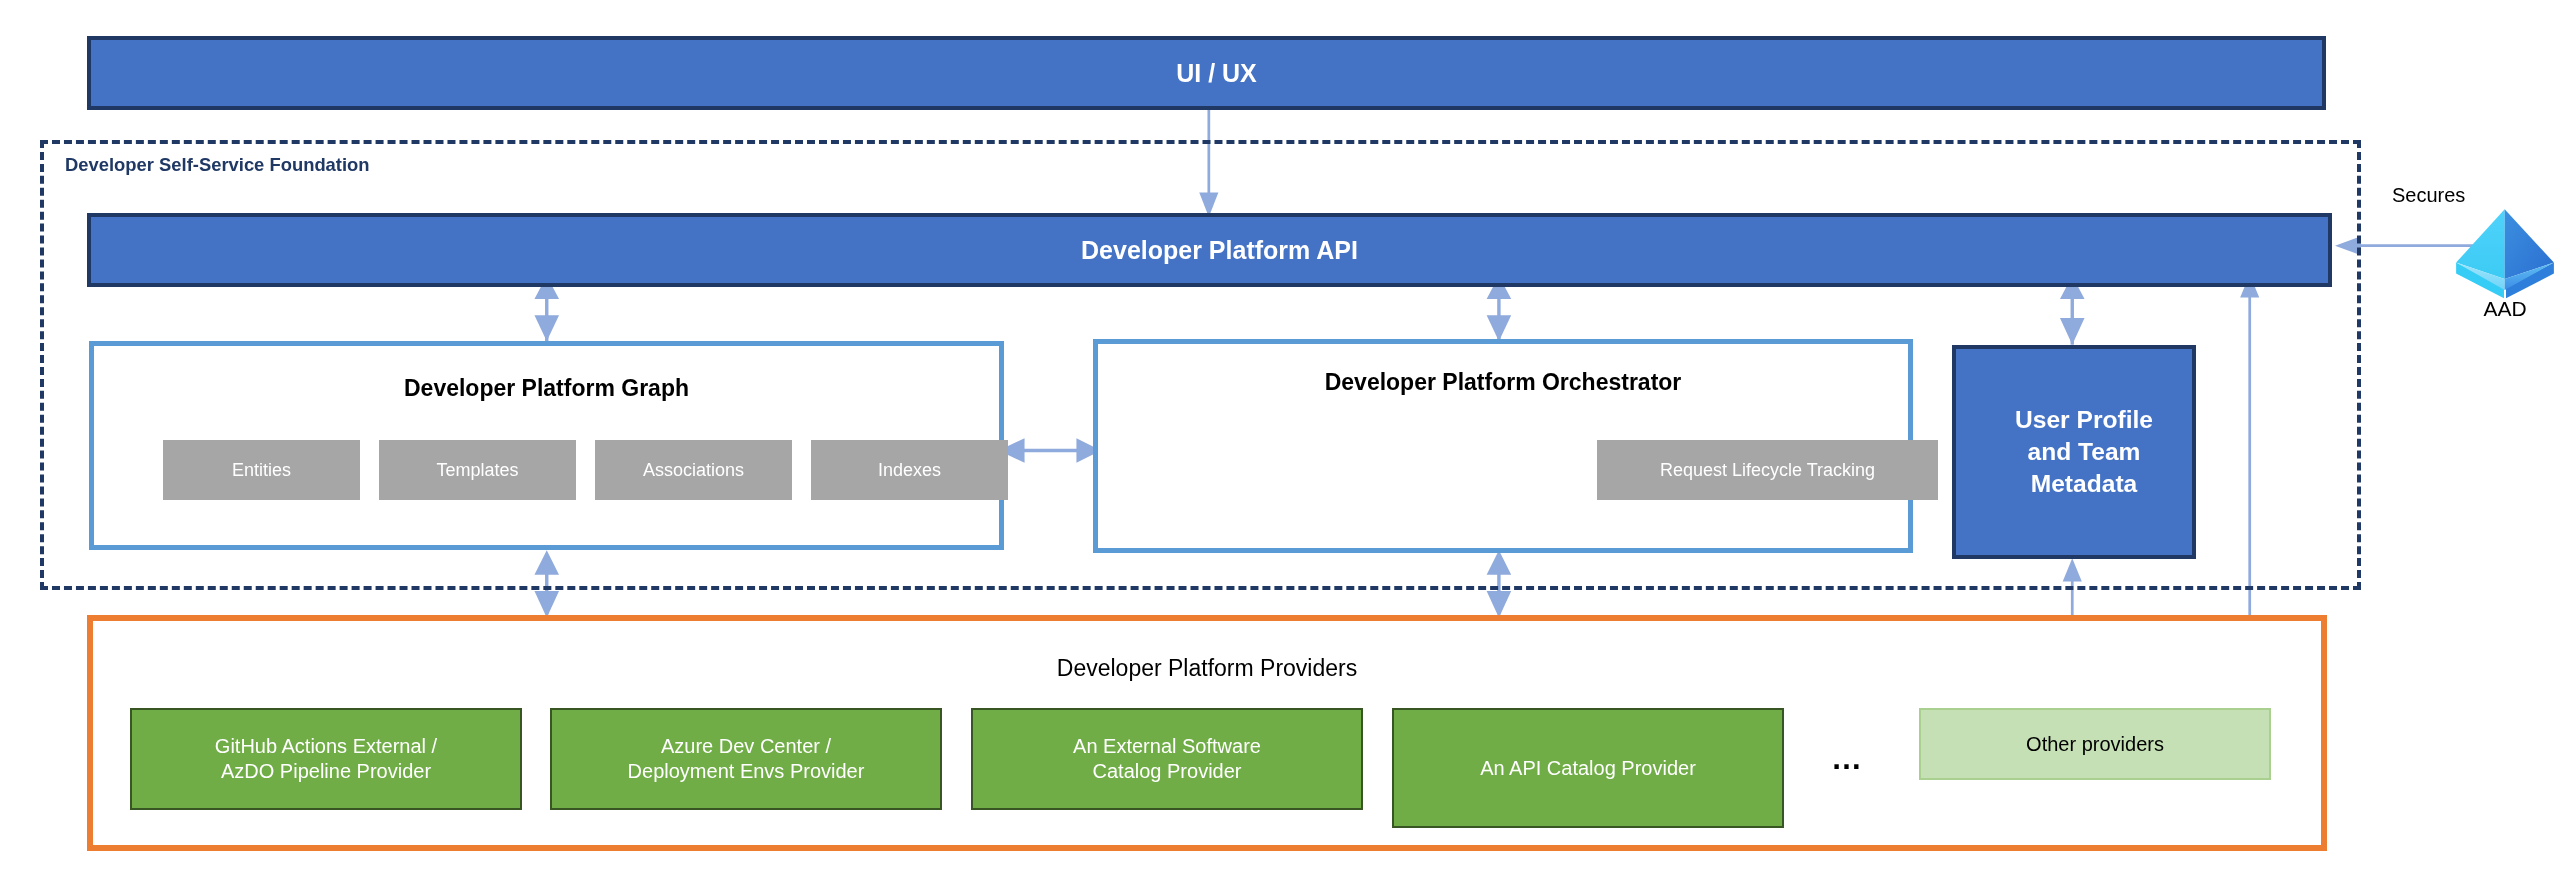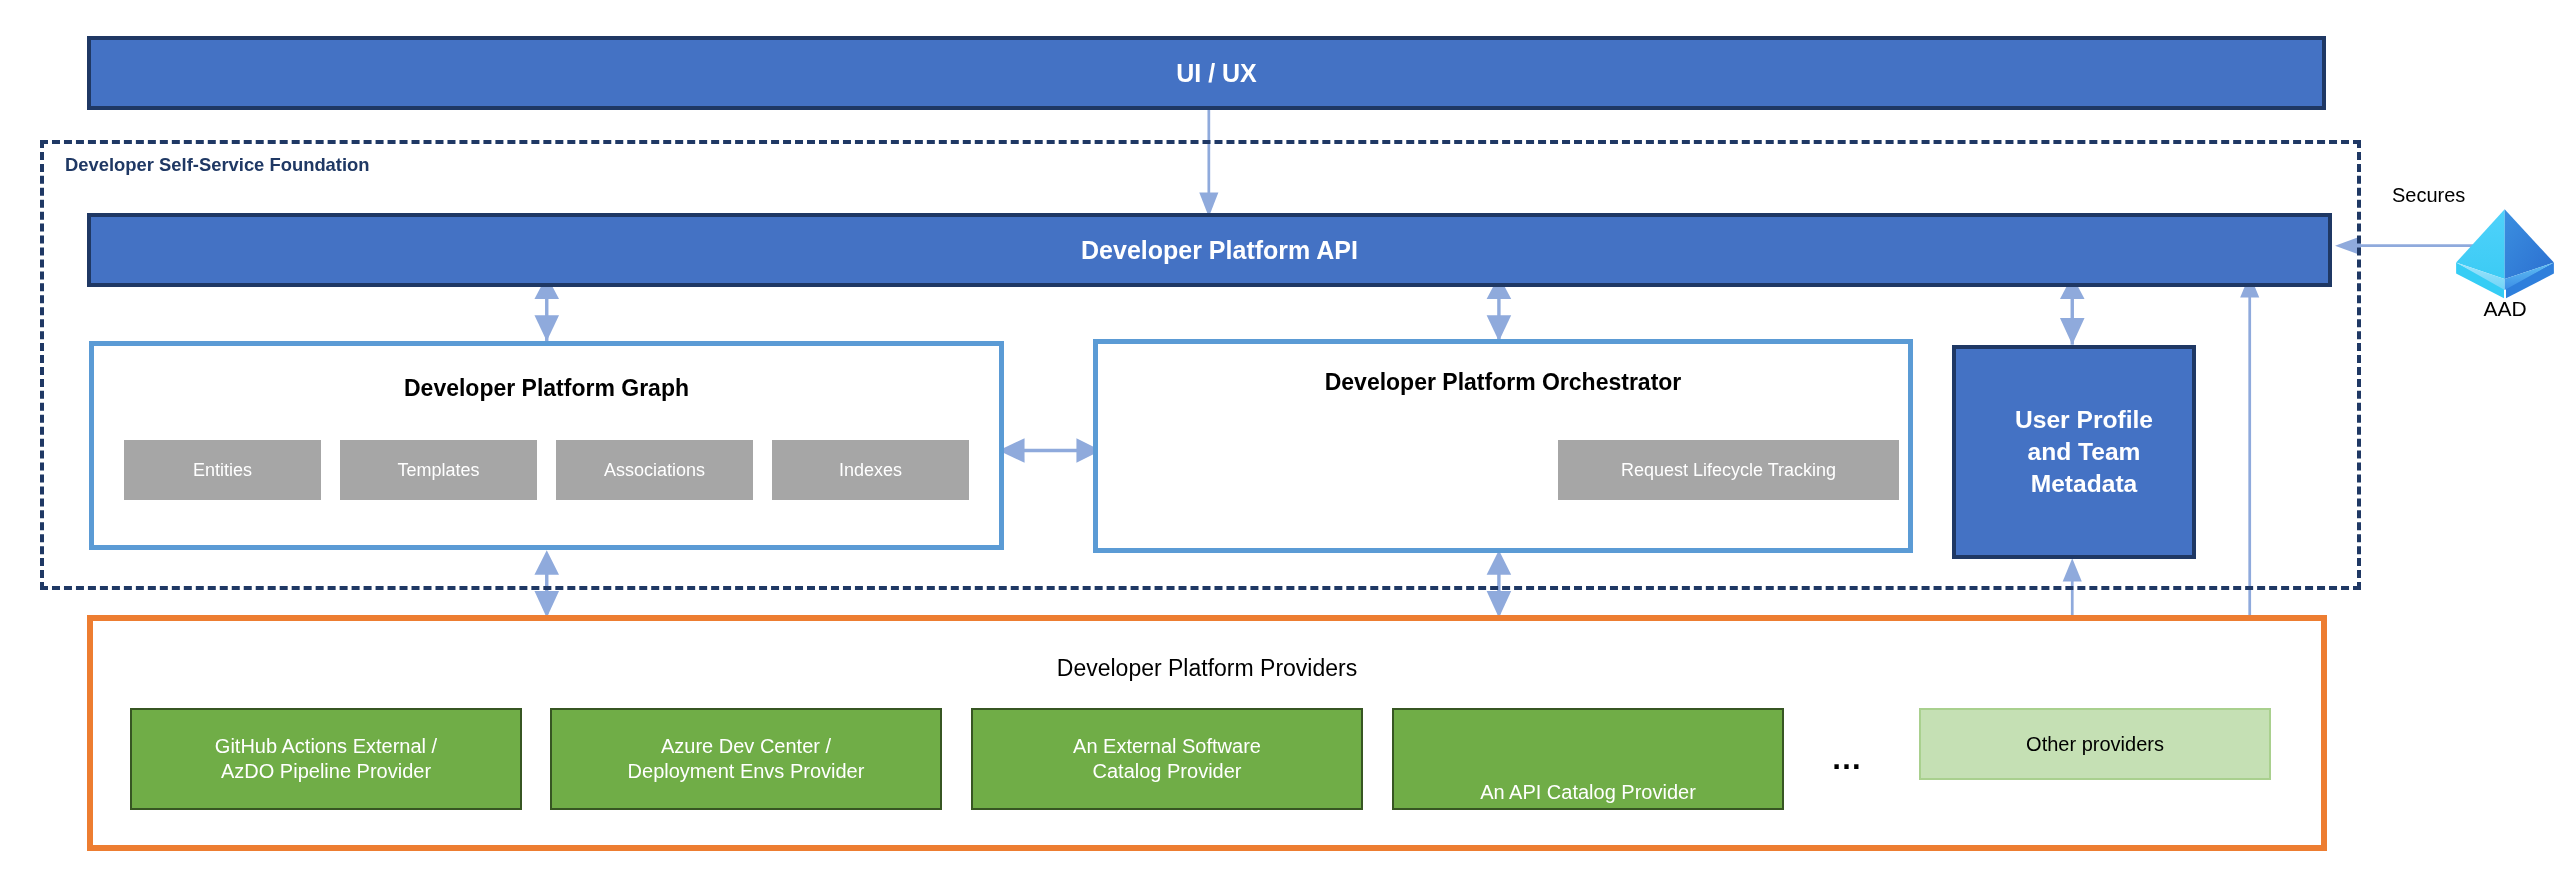--- a/index.html
+++ b/index.html
@@ -62,20 +62,21 @@
   
   .gray-chip {
     background: #A6A6A6;
     color: #ffffff;
     display: flex;
     align-items: center;
     justify-content: center;
     text-align: center;
     font-size: 18px;
     line-height: 1.15;
+    margin-left: 39px;
   }
 
   
   .orange-box {
     border: 6.1px solid #ED7D31;
     background: #ffffff;
   }
   .providers-title {
     position: absolute;
     text-align: center;
@@ -299,21 +300,21 @@
   <div class="abs green-chip" style="left:550px; top:708px; width:392px; height:102px; flex-direction:column;">
     <span>Azure Dev Center /</span>
     <span>Deployment Envs Provider</span>
   </div>
 
   <div class="abs green-chip" style="left:971px; top:708px; width:392px; height:102px; flex-direction:column;">
     <span>An External Software</span>
     <span>Catalog Provider</span>
   </div>
 
-  <div class="abs green-chip" style="left:1392px; top:708px; width:392px; height:102px;align-items:flex-end;">
+  <div class="abs green-chip" style="left:1392px; top:708px; width:392px; height:120px;">
     <span>An API Catalog Provider</span>
   </div>
 
   <div class="abs ellipsis-dots" style="left:1817px; top:708px; width:61px; height:102px;">…</div>
 
   <div class="abs green-chip pale" style="left:1919px; top:708px; width:352px; height:72px;justify-content:center;">
     <span>Other providers</span>
   </div>
 
 </div>

